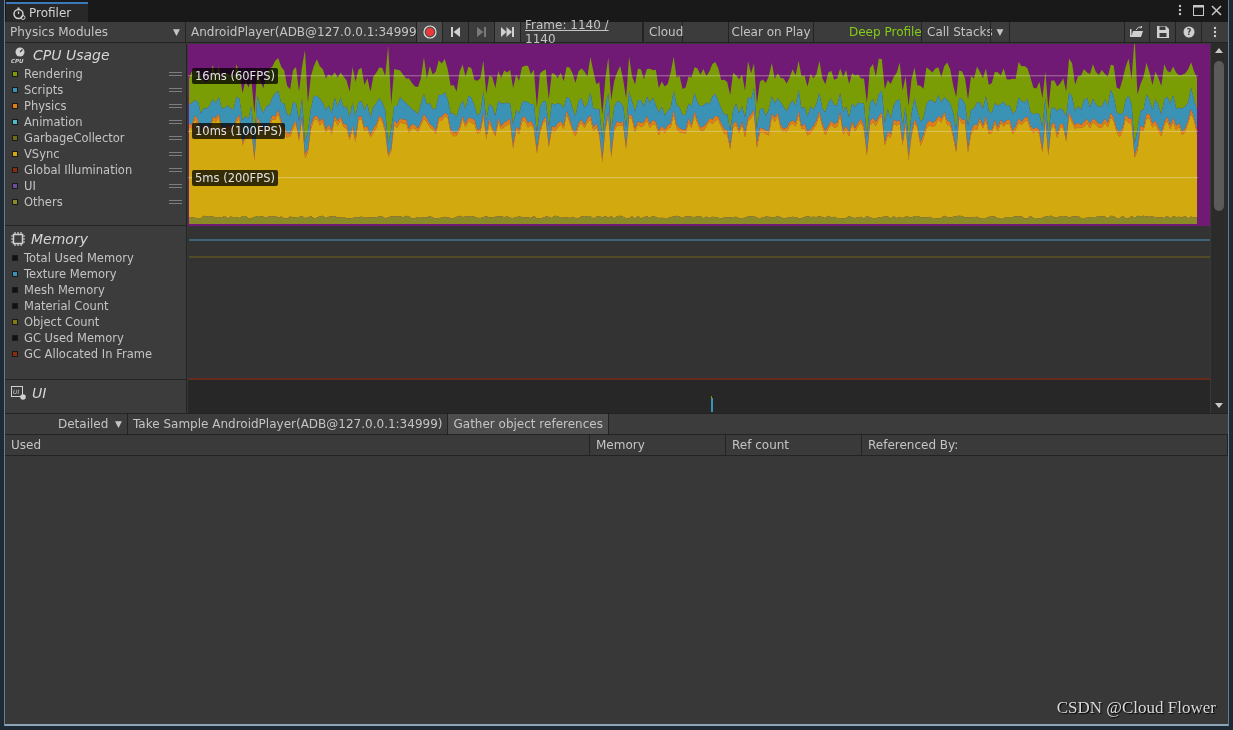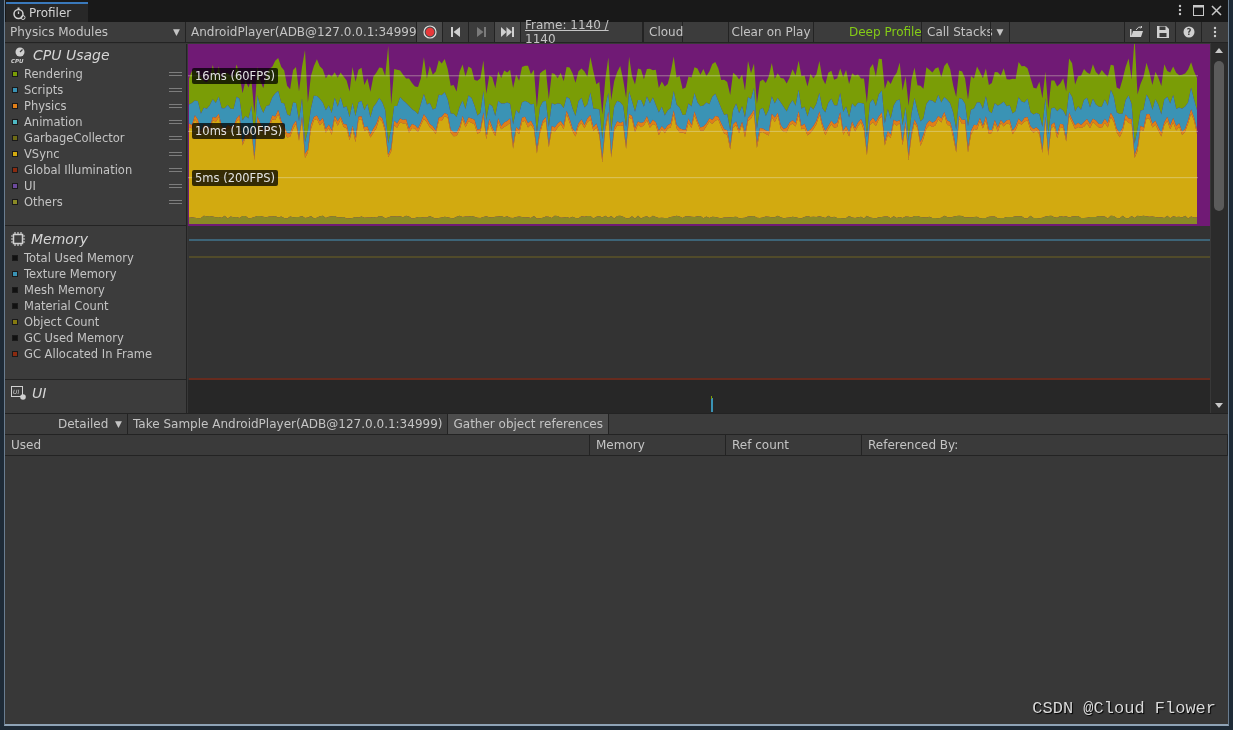--- a/index.html
+++ b/index.html
@@ -36,21 +36,21 @@
   .vscroll { position: absolute; left: 1206px; top: 43px; width: 17px; height: 370px; background: #2b2b2b; }
   .vscroll .thumb { position: absolute; left: 3px; top: 18px; width: 10px; height: 150px; background: #5b5b5b; border-radius: 5px; cursor: pointer; }
   .vscroll .arrow { position: absolute; left: 4px; width: 0; height: 0; border-left: 4px solid transparent; border-right: 4px solid transparent; cursor: pointer; }
 
   .bottom-toolbar { position: absolute; left: 0; top: 413px; width: 1223px; height: 22px; background: #3c3c3c; border-top: 1px solid #232323; border-bottom: 1px solid #232323; display: flex; padding-left: 48px; }
   .bt { display: flex; align-items: center; padding: 0 5px; border-right: 1px solid #232323; font-size: 12px; cursor: pointer; white-space: nowrap; }
   .bt.active { background: #4d4d4d; }
   .col-header { position: absolute; left: 0; top: 435px; width: 1223px; height: 21px; background: #3a3a3a; border-bottom: 1px solid #232323; display: flex; }
   .col { display: flex; align-items: center; padding-left: 6px; border-right: 1px solid #232323; font-size: 12px; cursor: pointer; }
   .table-body { position: absolute; left: 0; top: 456px; width: 1223px; height: 268px; background: #383838; }
-  .watermark { position: absolute; right: 12px; bottom: 6px; font-size: 17px; color: #d9d9d9; text-shadow: 1px 1px 1px #000; font-family: Liberation Mono, monospace; margin-left: 36px; }
+  .watermark { position: absolute; right: 12px; bottom: 6px; font-size: 17px; color: #d9d9d9; text-shadow: 1px 1px 1px #000; font-family: Liberation Serif, serif; margin-left: 36px; }
 </style>
 </head>
 <body>
 
 <div class="window">
   <div class="titlebar">
     <div class="tab">
       <svg width="13" height="13" viewBox="0 0 13 13">
           <circle cx="5.5" cy="7" r="4.5" fill="none" stroke="#d0d0d0" stroke-width="1.5"></circle>
           <rect x="4.5" y="0.5" width="2" height="2" fill="#d0d0d0"></rect>

